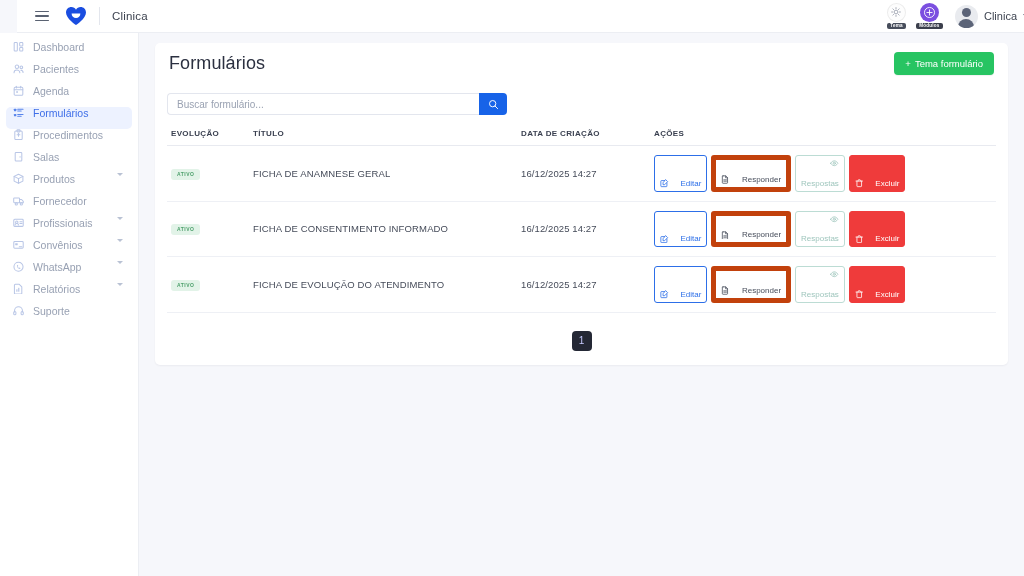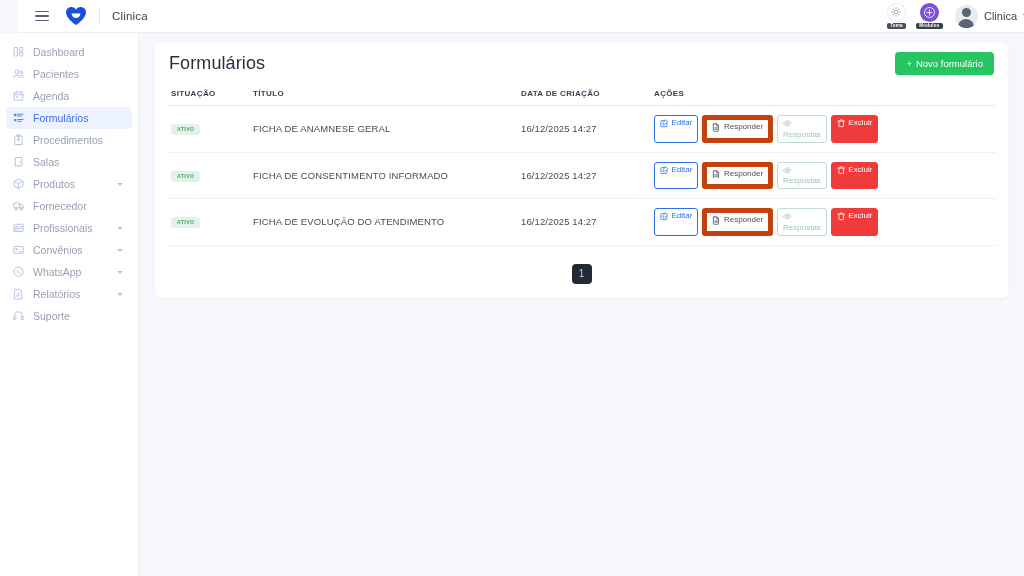--- a/index.html
+++ b/index.html
@@ -66,21 +66,21 @@
   
   .sidebar {
     position:absolute; top:33px; left:0;
     width:139px; height:543px;
     background:#ffffff;
     border-right:1px solid #eceef3;
     padding-top: 8px;
     z-index: 10;
   }
   .nav-item {
-    display:flex; align-items:center; gap:9px;
+    display:flex; align-items:flex-start; gap:9px;
     height: 22px; margin: 0 6px 0 6px; padding: 0 7px;
     border-radius: 5px; cursor:pointer;
     font-size: 10.5px; color:#98a1b3; position:relative;
   }
   .nav-item.active { background:#edf2ff; color:#3f6fe8; }
   .nav-item .ic { width:11px; height:11px; display:flex; align-items:center; justify-content:center; flex:0 0 11px; }
   .nav-item .lbl { white-space:nowrap; }
   .chev {
     position:absolute; right: 9px;
     width:0;height:0;border-left:3px solid transparent;border-right:3px solid transparent;
@@ -144,21 +144,21 @@
   .badge {
     display:inline-block; background:#e2f3e8; color:#4b9f6a;
     font-size:5px; font-weight:bold; letter-spacing:.5px;
     padding: 3px 6px; border-radius:3px; line-height:1;
   }
   .row-title { letter-spacing:.15px; }
   .row-date { letter-spacing:.1px; }
 
   .actions { display:flex; gap:4px; }
   .abtn {
-    display:flex; align-items:flex-start; gap:3px;
+    display:flex; align-items:flex-end; gap:12px;
     font-size:8px; border-radius:3px; padding: 3px 5px;
     cursor:pointer; background:#fff; line-height:1;
     white-space:nowrap;
   }
   .abtn.edit { border:1px solid #2d6fe8; color:#2d6fe8; }
   .abtn.answer { border:5px solid #c2410c; color:#474d5b; }
   .abtn.responses { border:1px solid #bcdcd4; color:#9fc6bd;flex-direction:column; }
   .abtn.delete { border:1px solid #ef3b3b; background:#ef3b3b; color:#fff; }
 
   .pager { display:flex; justify-content:center; padding-top:18px; }
@@ -380,31 +380,42 @@
     </div>
   </nav>
 
 <div class="main">
   <div class="card">
 
     <div class="card-head">
       <div class="page-title">Formulários</div>
       <button class="btn-new">
         <span>+</span>
-        <span>Novo formulário</span>
+        <span>Tema formulário</span>
       </button>
     </div>
 
     <div class="card-body">
 
+      <div class="search-row">
+        <input class="search-input" type="text" placeholder="Buscar formulário..." style="">
+        <button class="search-btn">
+          <span>
+            <svg width="11" height="11" viewBox="0 0 16 16">
+              <circle cx="6.8" cy="6.8" r="4.6" fill="none" stroke="#fff" stroke-width="1.4"></circle>
+              <line x1="10.2" y1="10.2" x2="14" y2="14" stroke="#fff" stroke-width="1.4" stroke-linecap="round"></line>
+            </svg>
+          </span>
+        </button>
+      </div>
 
       <table>
         <thead>
           <tr>
-            <th class="col-sit">SITUAÇÃO</th>
+            <th class="col-sit">EVOLUÇÃO</th>
             <th class="col-tit">TÍTULO</th>
             <th class="col-dat">DATA DE CRIAÇÃO</th>
             <th class="col-act">AÇÕES</th>
           </tr>
         </thead>
         <tbody id="tbody">
             <tr>
               <td class="col-sit"><span class="badge">ATIVO</span></td>
               <td class="col-tit row-title">FICHA DE ANAMNESE GERAL</td>
               <td class="col-dat row-date">16/12/2025 14:27</td>

